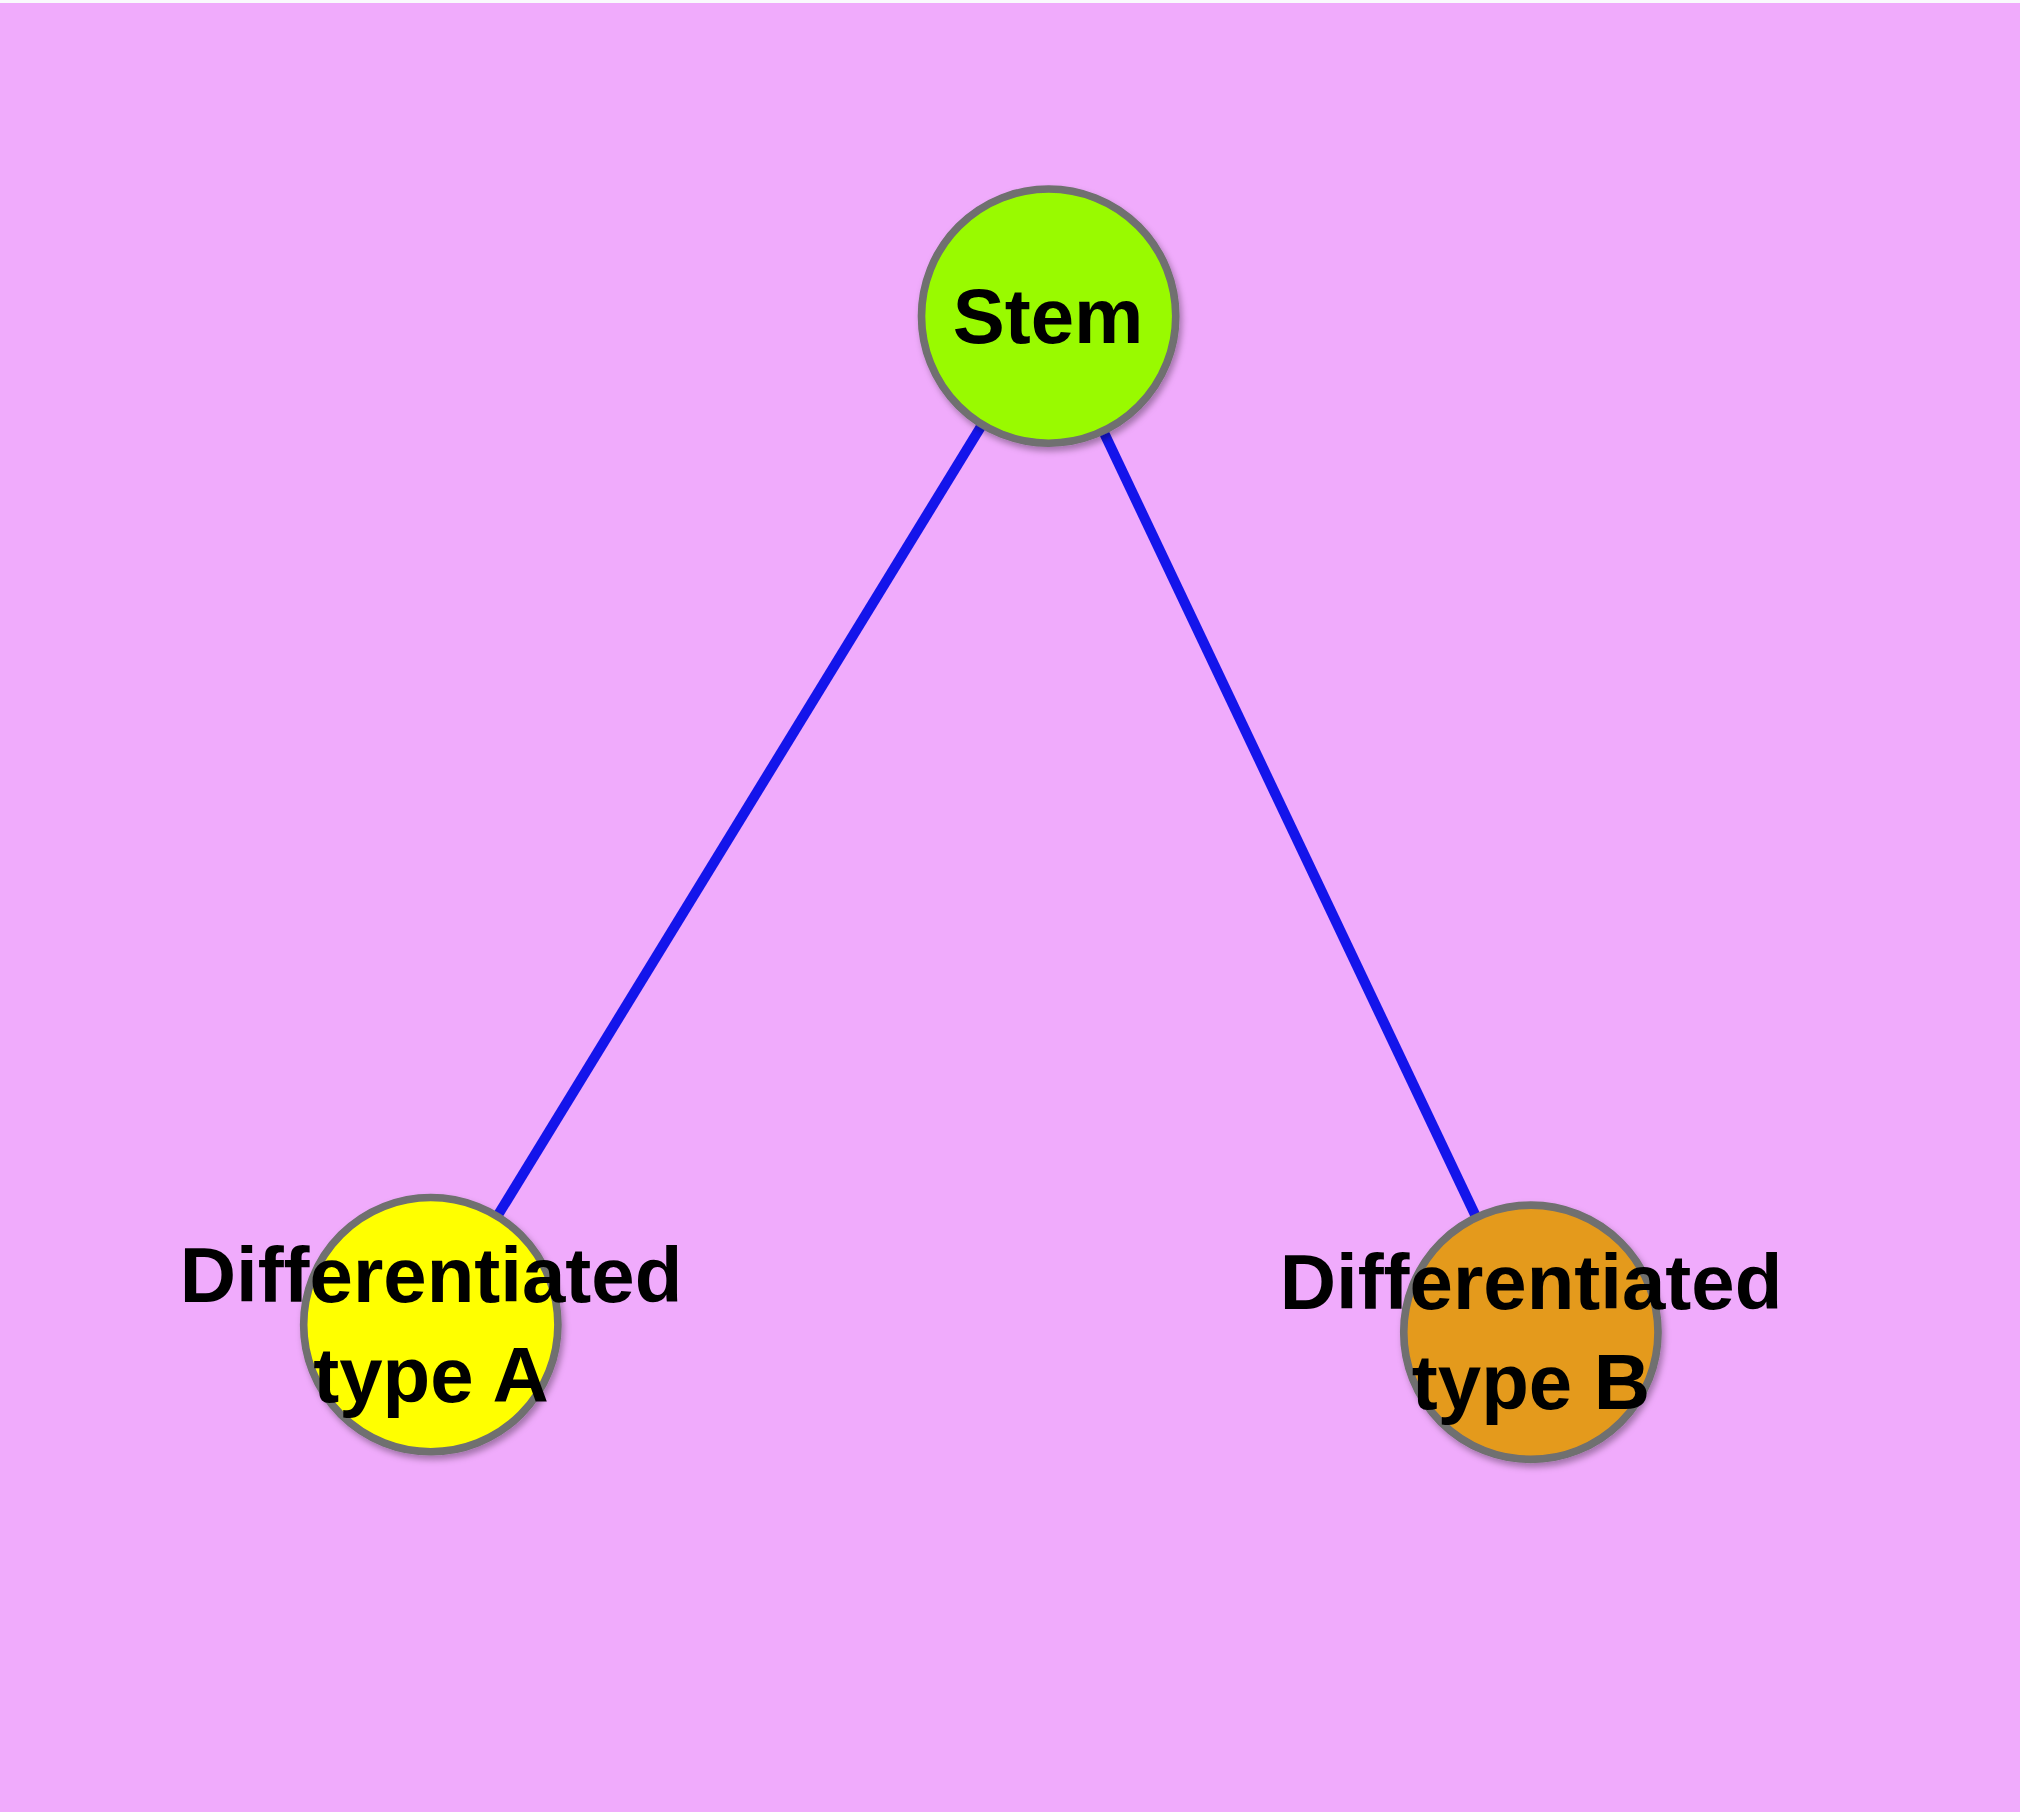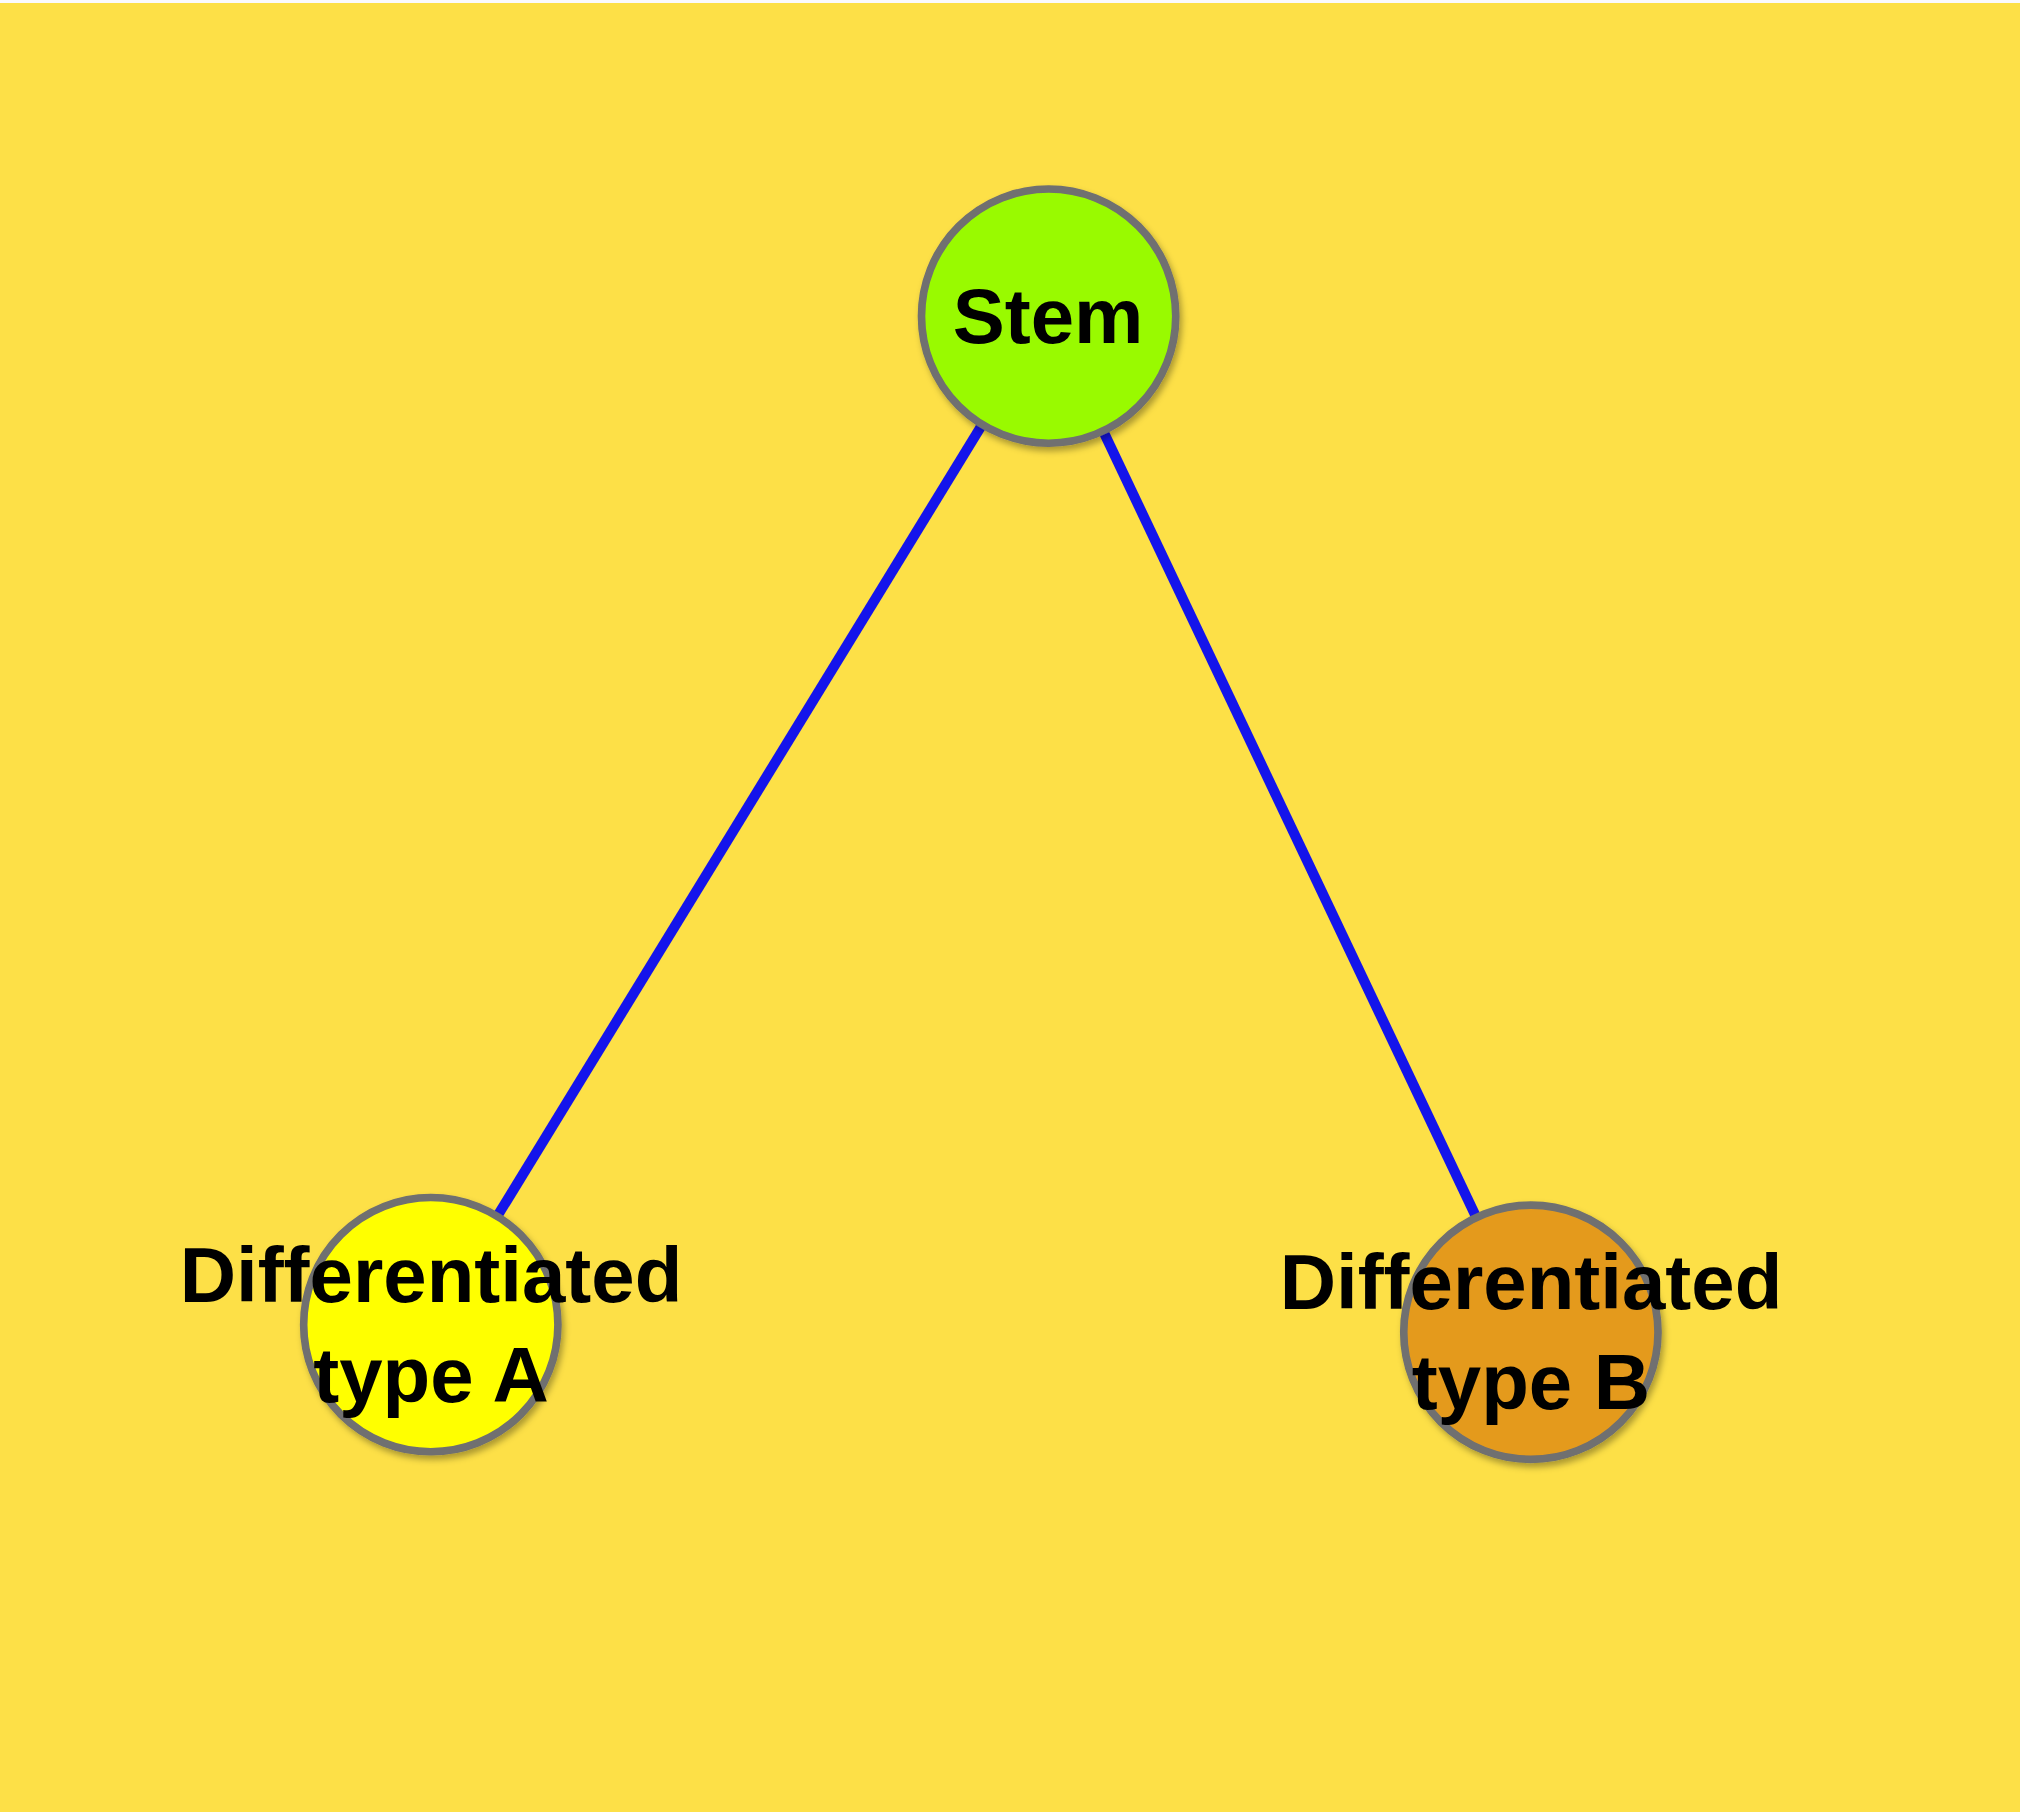--- a/index.html
+++ b/index.html
@@ -39,21 +39,21 @@
     line-height: 100px;
     text-align: center;
     white-space: pre-line;
     color: #000000;
     pointer-events: none;
   }
 </style>
 </head>
 <body>
 
-<div id="canvas" style="background: #fde047;">
+<div id="canvas" style="background: #f0abfc;">
   <div id="top-strip" style="background: rgb(250, 250, 253);"></div>
 
   <svg id="graph-svg" viewBox="0 0 2384 2138" xmlns="http://www.w3.org/2000/svg">
     <defs>
       <filter id="nodeShadow" x="-20%" y="-20%" width="140%" height="140%">
         <feDropShadow dx="3" dy="5" stdDeviation="4" flood-color="#000000" flood-opacity="0.32"></feDropShadow>
       </filter>
     </defs>
     <g id="edge-layer">
         <line x1="1237" y1="373" x2="508" y2="1563" stroke="#1414eb" stroke-width="12"></line>

